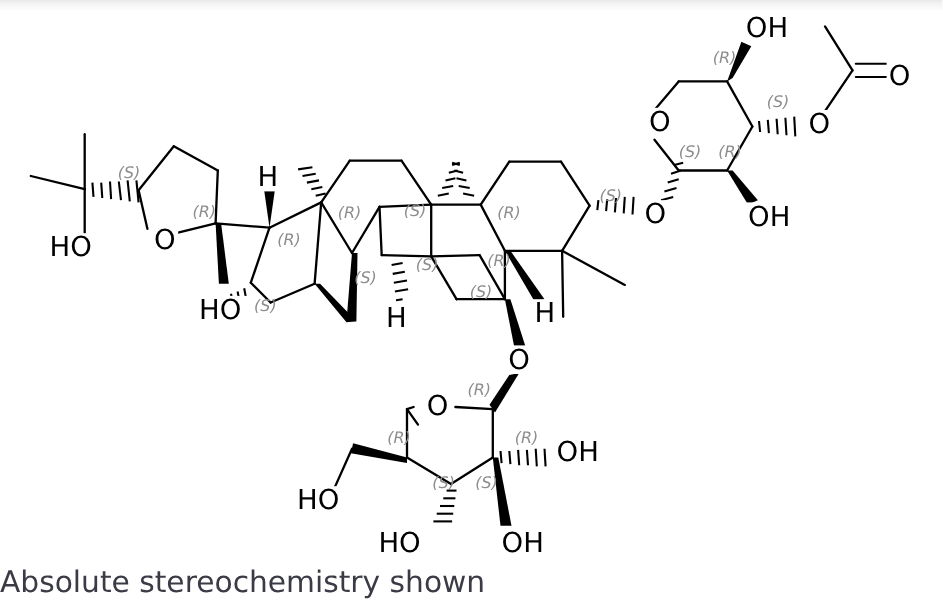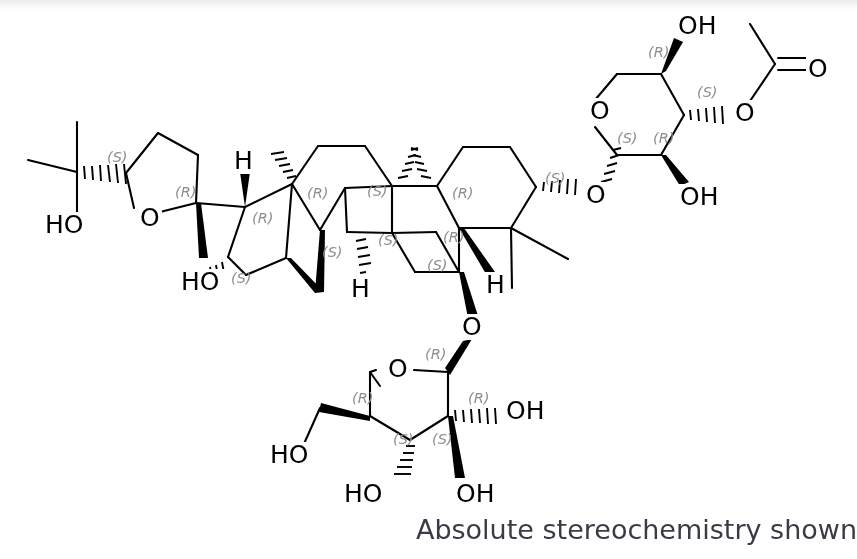--- a/index.html
+++ b/index.html
@@ -40,21 +40,21 @@
     font-family: "DejaVu Sans", sans-serif;
     font-size: 14.5px;
     font-style: italic;
     fill: #8d8d8d;
   }
   #caption {
     position: absolute;
     left: 0;
     top: 514px;
     width: 857px;
-    text-align: right;
+    text-align: left;
     font-family: "DejaVu Sans", sans-serif;
     font-size: 27px;
     color: #3b3b46;
     letter-spacing: 0px;
     white-space: nowrap;
   }
 </style>
 </head>
 <body>
 

